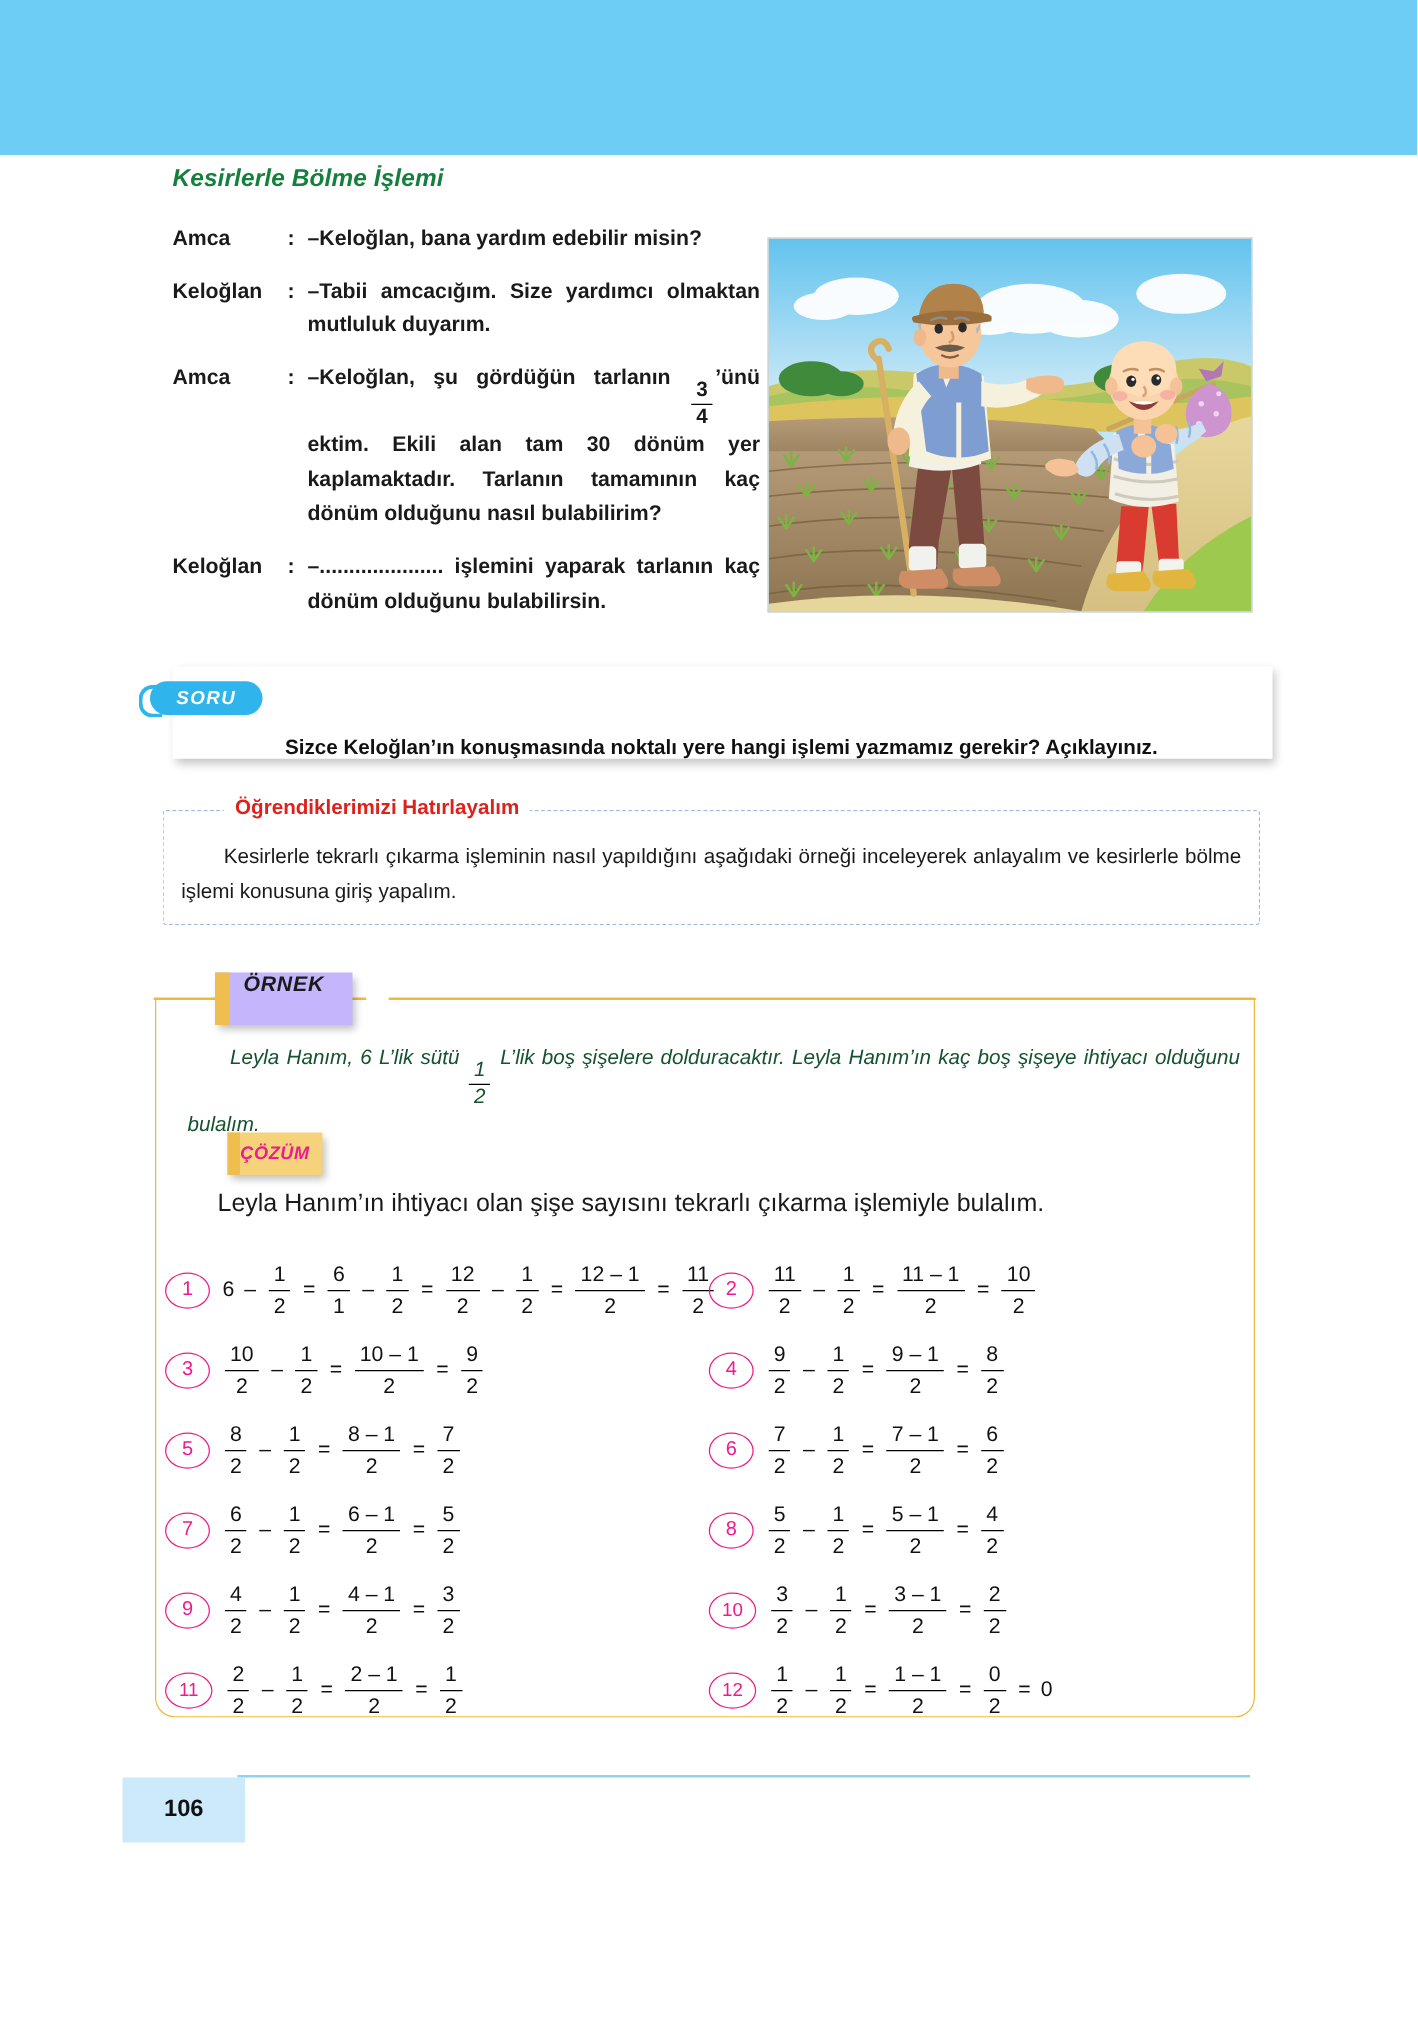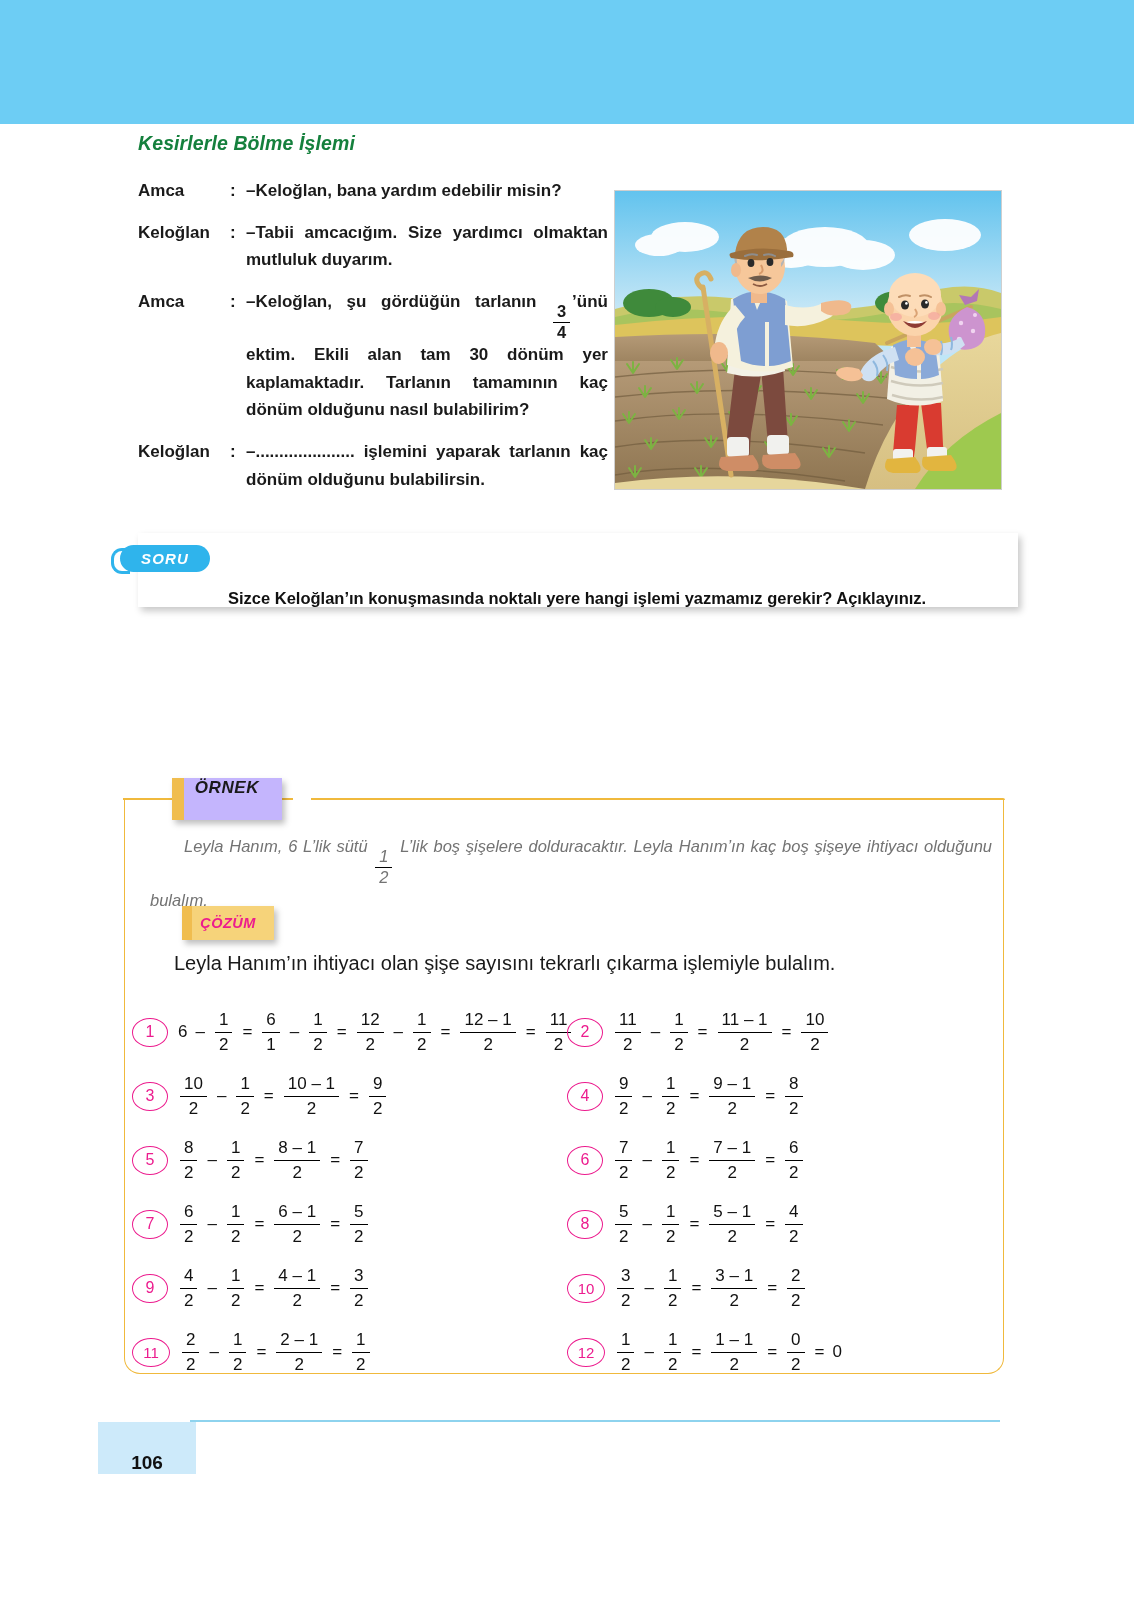--- a/index.html
+++ b/index.html
@@ -225,31 +225,31 @@
     width: 12px; height: 42px;
     background: #f0bd4f;
   }
 
   .ornek-text {
     position: absolute;
     left: 26px; top: 54px;
     width: 842px;
     font-size: 16.5px;
     font-style: italic;
-    color: #737373;
+    color: #14532d;
     line-height: 1.75;
     text-align: justify;
   }
   .ornek-text .ind { display: inline-block; width: 34px; }
   .ornek-text .frac { font-style: italic; }
 
   .cozum-tab {
     position: absolute;
     left: 58px; top: 128px;
-    width: 92px; height: 34px;
+    width: 76px; height: 34px;
     background: #f6d37a;
     box-shadow: 3px 4px 6px rgba(0,0,0,0.25);
     display: flex; align-items: center; justify-content: center;
   }
   .cozum-tab .lbl {
     color: #ec1c8e;
     font-size: 14.5px;
     font-weight: bold;
     font-style: italic;
     letter-spacing: 0.5px;
@@ -327,21 +327,21 @@
     position: absolute;
     left: 190px; top: 1420px;
     width: 810px; height: 2px;
     background: #8ed3ee;
   }
   .foot-box {
     position: absolute;
     left: 98px; top: 1422px;
     width: 98px; height: 52px;
     background: #cdeafa;
-    display: flex; align-items: flex-end; justify-content: center;
+    display: flex; align-items: center; justify-content: center;
   }
   .foot-num {
     font-size: 19px;
     font-weight: bold;
     color: #111;
   }
 </style>
 </head>
 <body>
 
@@ -588,20 +588,24 @@
       </g>
     </svg>
   </div>
 
   <div class="soru-wrap">
     <div class="soru-box"></div>
     <div class="soru-badge">SORU</div>
     <div class="soru-text">Sizce Keloğlan’ın konuşmasında noktalı yere hangi işlemi yazmamız gerekir? Açıklayınız.</div>
   </div>
 
+  <div class="recall">
+    <div class="recall-title">Öğrendiklerimizi Hatırlayalım</div>
+    <div class="recall-body"><span class="ind"></span><span>Kesirlerle tekrarlı çıkarma işleminin nasıl yapıldığını aşağıdaki örneği inceleyerek anlayalım ve kesirlerle bölme işlemi konusuna giriş yapalım.</span></div>
+  </div>
 
   <div class="ornek-wrap">
     <div class="ornek-frame"></div>
     <div class="ornek-tab">
       <span class="lbl">ÖRNEK</span>
     </div>
 
     <div class="ornek-text">
       <span class="ind"></span><span>Leyla Hanım, 6 L’lik sütü</span>
       <span class="frac">

